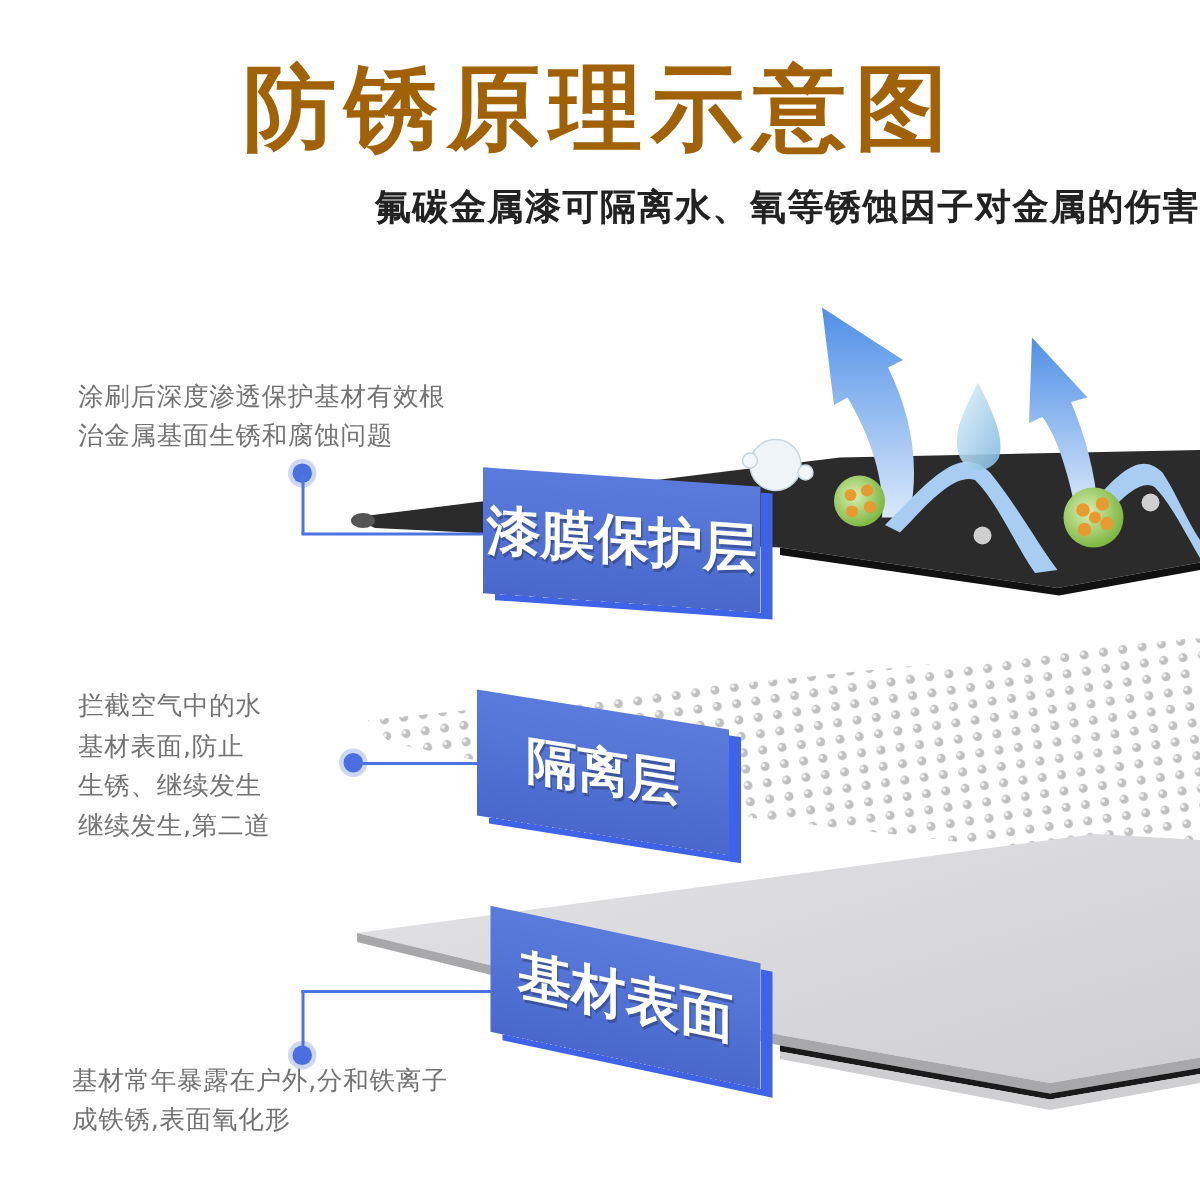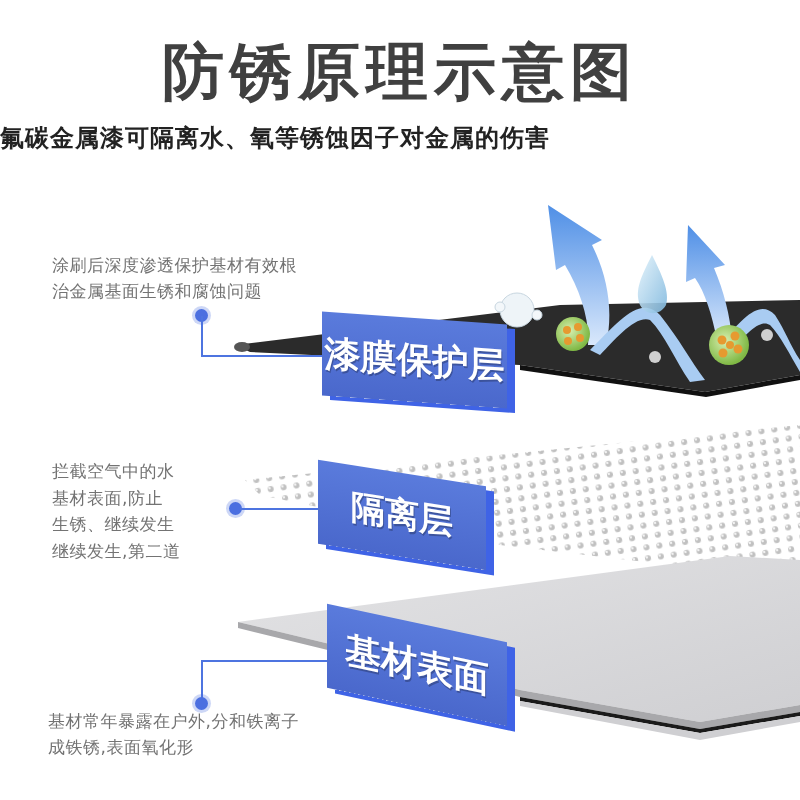--- a/index.html
+++ b/index.html
@@ -1,25 +1,25 @@
 <!DOCTYPE html>
 <html><head>
   <meta charset="utf-8">
   <style>
     * { box-sizing: border-box; margin: 0; padding: 0; }
     html, body { width: 800px; height: 800px; background: #ffffff; overflow: hidden; }
     body { position: relative; font-family: "DejaVu Sans", "Liberation Sans", sans-serif; color: #1a1a1a; }
 
     .title {
       position: absolute; left: 0; top: 30px; width: 800px; text-align: center;
-      font-size: 62px; font-weight: 900; letter-spacing: 6px; color: #404040;
+      font-size: 62px; font-weight: 900; letter-spacing: 6px; color: #a16207;
       font-family: "DejaVu Sans", sans-serif;
     }
     .subtitle {
-      position: absolute; left: 0; top: 122px; width: 800px; text-align: left;
+      position: absolute; left: 0; top: 122px; width: 800px; text-align: right;
       font-size: 24px; font-weight: 700; letter-spacing: 1px; color: #222;
     }
 
     .desc { position: absolute; font-size: 17px; line-height: 26px; color: #737373; letter-spacing: 0.5px; }
     .desc-1 { left: 52px; top: 252px; width: 320px; }
     .desc-2 { left: 52px; top: 458px; width: 180px; line-height: 26.5px; }
     .desc-3 { left: 48px; top: 708px; width: 330px; }
 
     .line { position: absolute; background: #4d74e0; }
     .dot {

